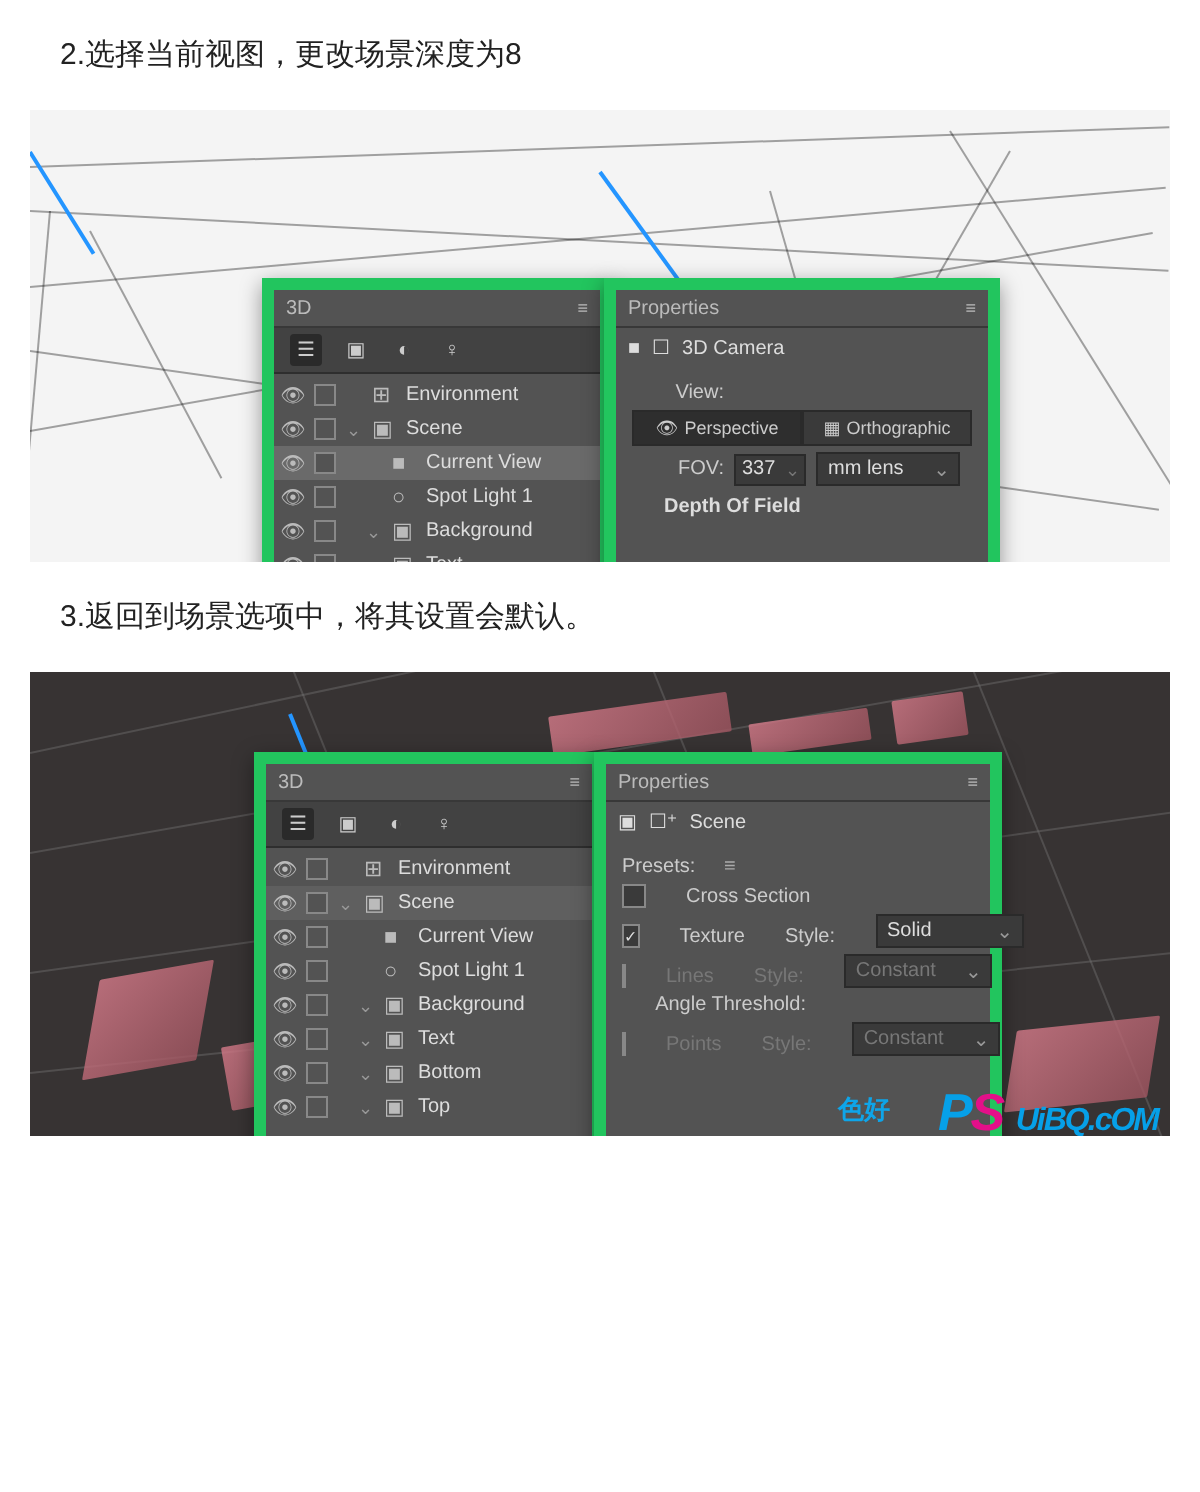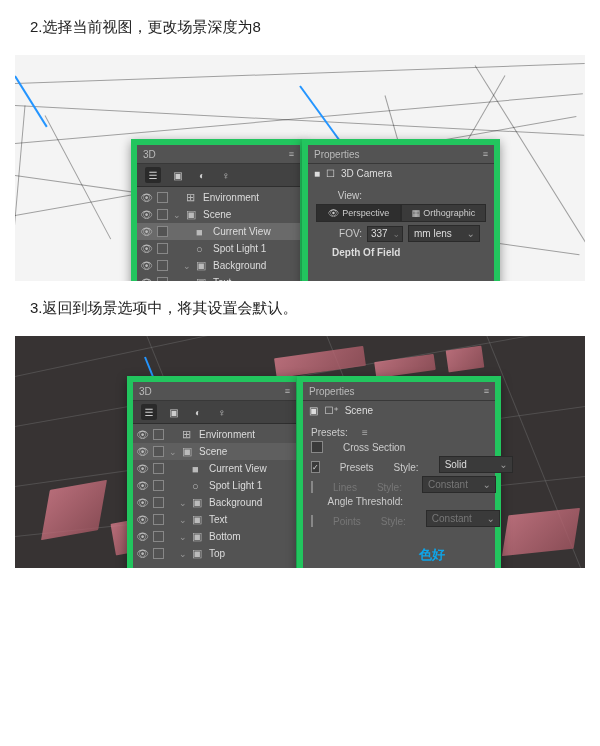--- a/index.html
+++ b/index.html
@@ -271,21 +271,21 @@
       <div class="fld">
           <span class="flbl" style="text-align:left">Presets:</span>
           <span class="ico" style="color:#aaa">≡</span>
         </div>
       <div class="chkrow">
           <span class="chk"></span>
           <span>Cross Section</span>
         </div>
       <div class="chkrow">
           <span class="chk on"></span>
-          <span style="width:44px">Presets</span>
+          <span style="width:44px">Texture</span>
           <span class="flbl" style="width:32px">Style:</span>
           <div class="dropdown" style="width:62px;flex:none">Solid</div>
         </div>
       <div class="chkrow disabled">
           <span class="chk"></span>
           <span style="width:44px">Lines</span>
           <span class="flbl" style="width:32px">Style:</span>
           <div class="dropdown disabled" style="width:62px;flex:none">Constant</div>
         </div>
       <div class="fld disabled">
@@ -295,13 +295,16 @@
           <span class="chk"></span>
           <span style="width:44px">Points</span>
           <span class="flbl" style="width:32px">Style:</span>
           <div class="dropdown disabled" style="width:62px;flex:none">Constant</div>
         </div>
 
     </div>
   </div>
 
   <div class="wm-cn">色好</div>
+  <div class="watermark">
+    <span class="wm-p">P</span><span class="wm-s">S</span> <span class="wm-dom">UiBQ.cOM</span>
+  </div>
 </div>
 
 </body></html>

